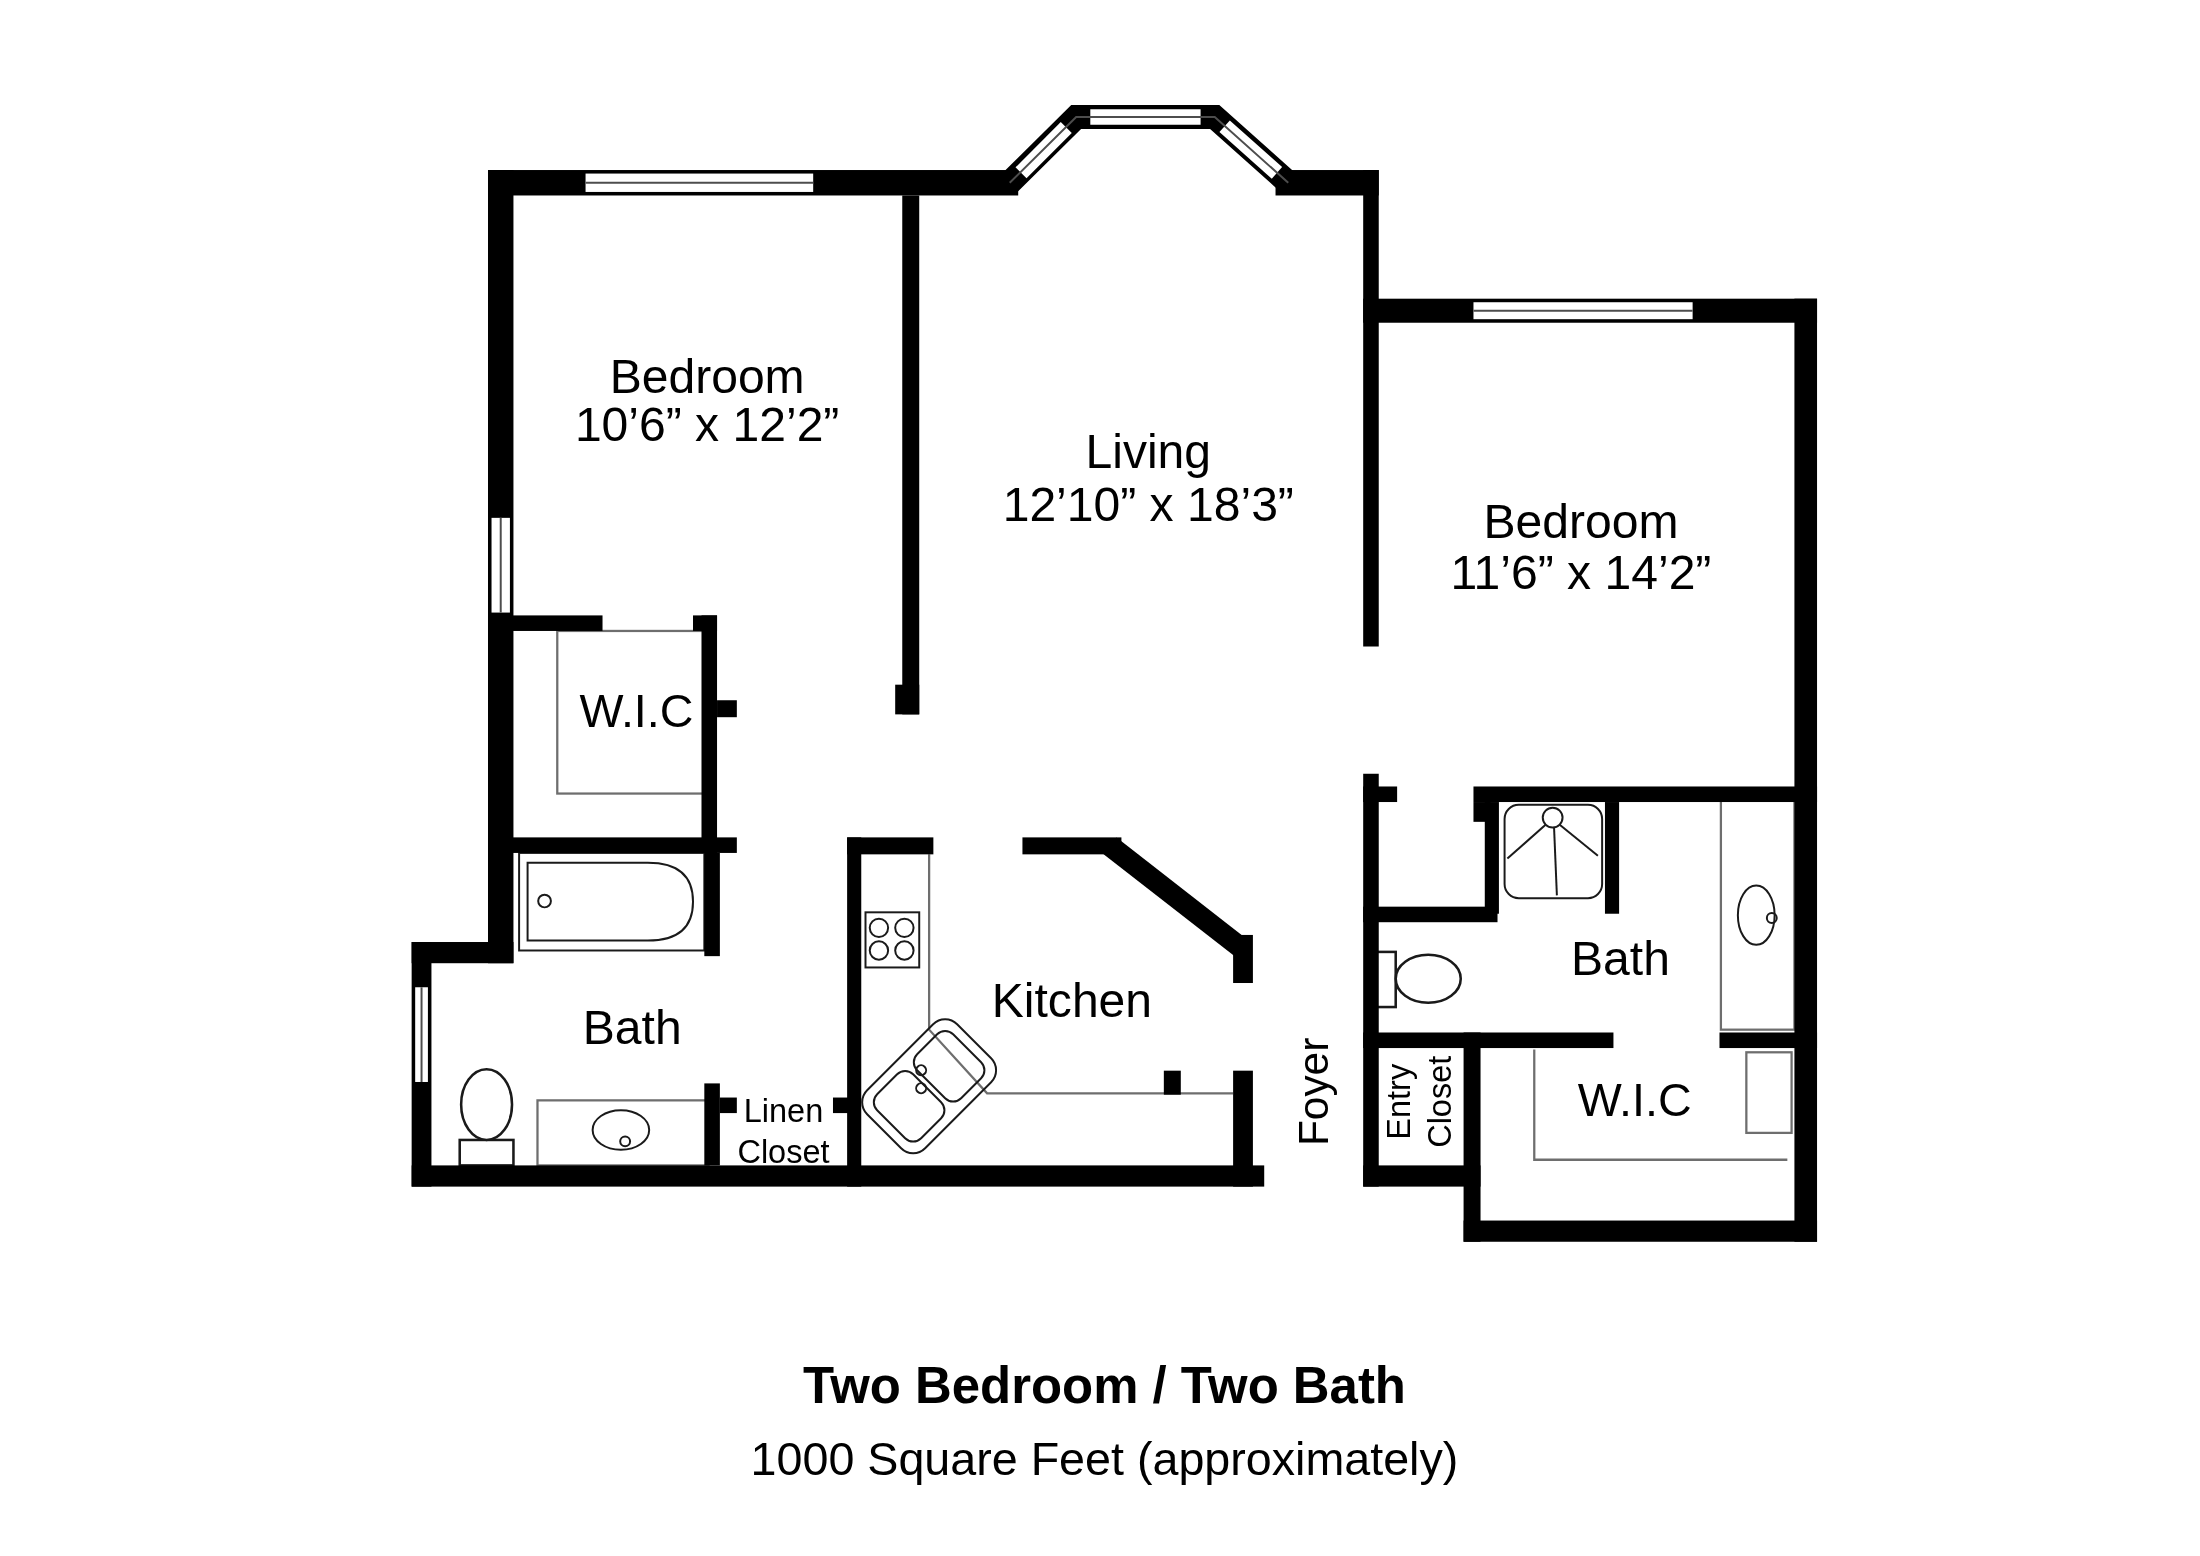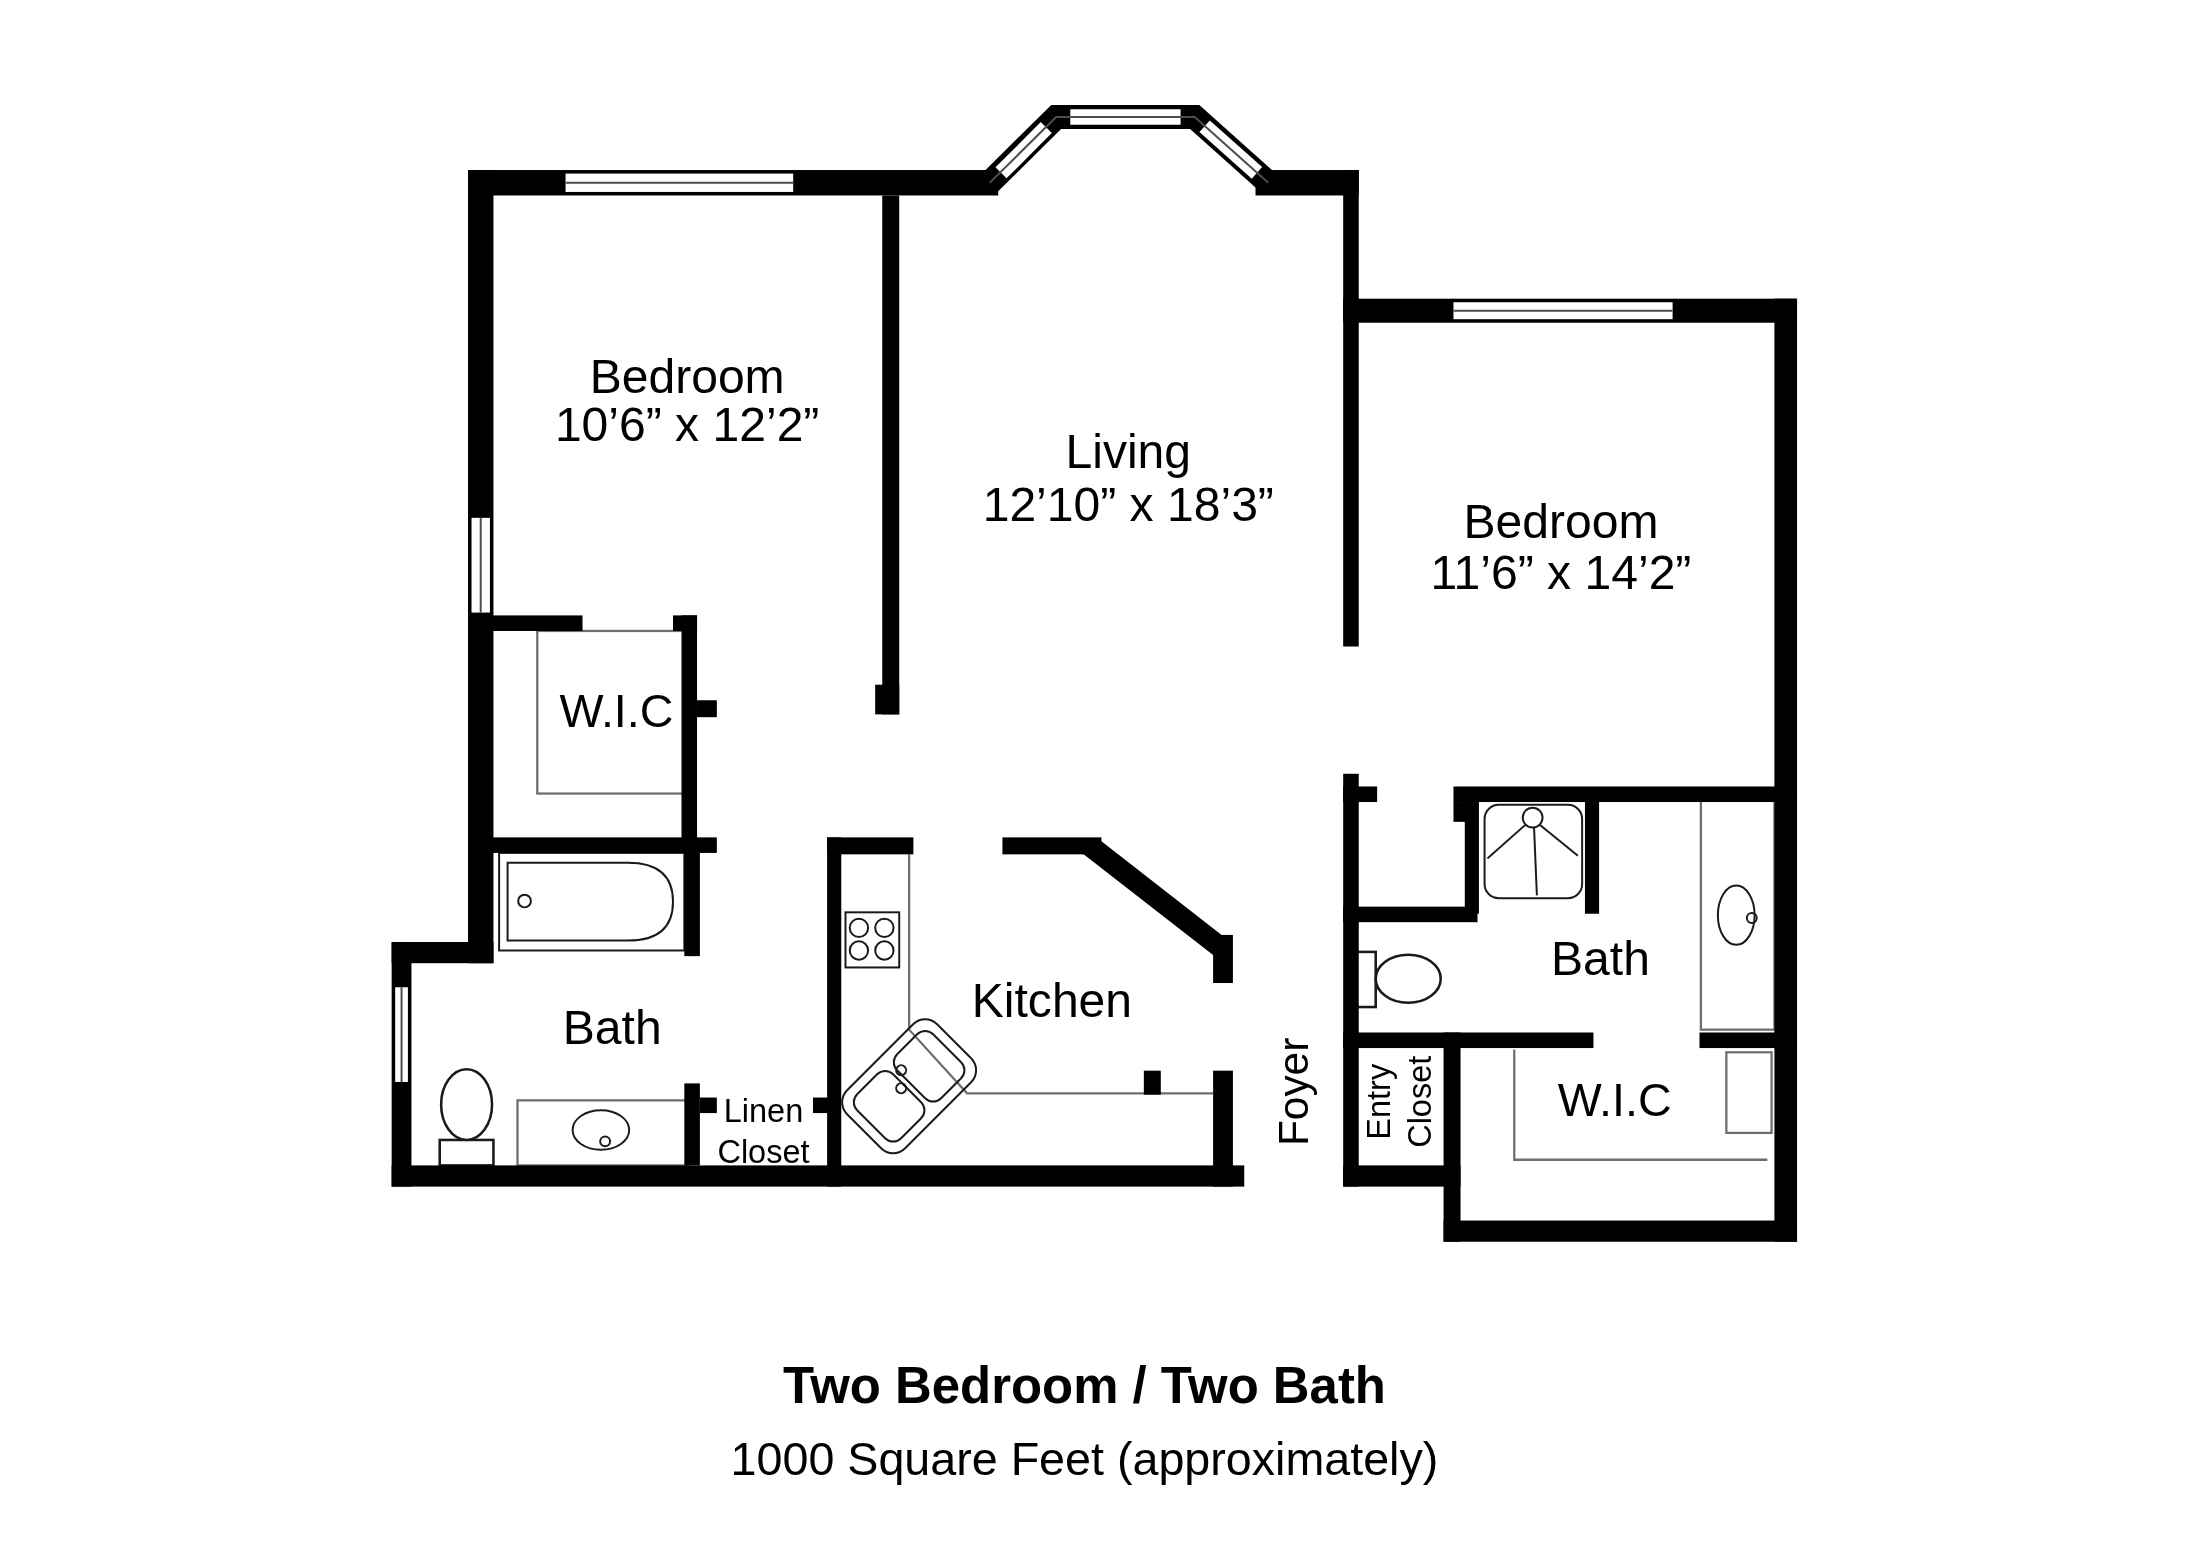--- a/index.html
+++ b/index.html
@@ -6,20 +6,21 @@
     margin: 0;
     padding: 0;
     background: #ffffff;
     width: 2200px;
     height: 1556px;
     font-family: "Liberation Sans", sans-serif;
   }
   #plan-wrap {
     width: 2040px;
     height: 1556px;
+    padding-left: 20px;
   }
   svg { display: block; }
   .wall { fill: #000000; stroke: none; }
   .win  { fill: #ffffff; stroke: none; }
   .winline { stroke: #4d4d4d; stroke-width: 1.4; fill: none; }
   .lite { stroke: #6e6e6e; stroke-width: 1.6; fill: none; }
   .fix  { stroke: #1a1a1a; stroke-width: 1.8; fill: #ffffff; }
   .fixthin { stroke: #1a1a1a; stroke-width: 1.4; fill: none; }
   .room-label {
     font-family: "Liberation Sans", sans-serif;

